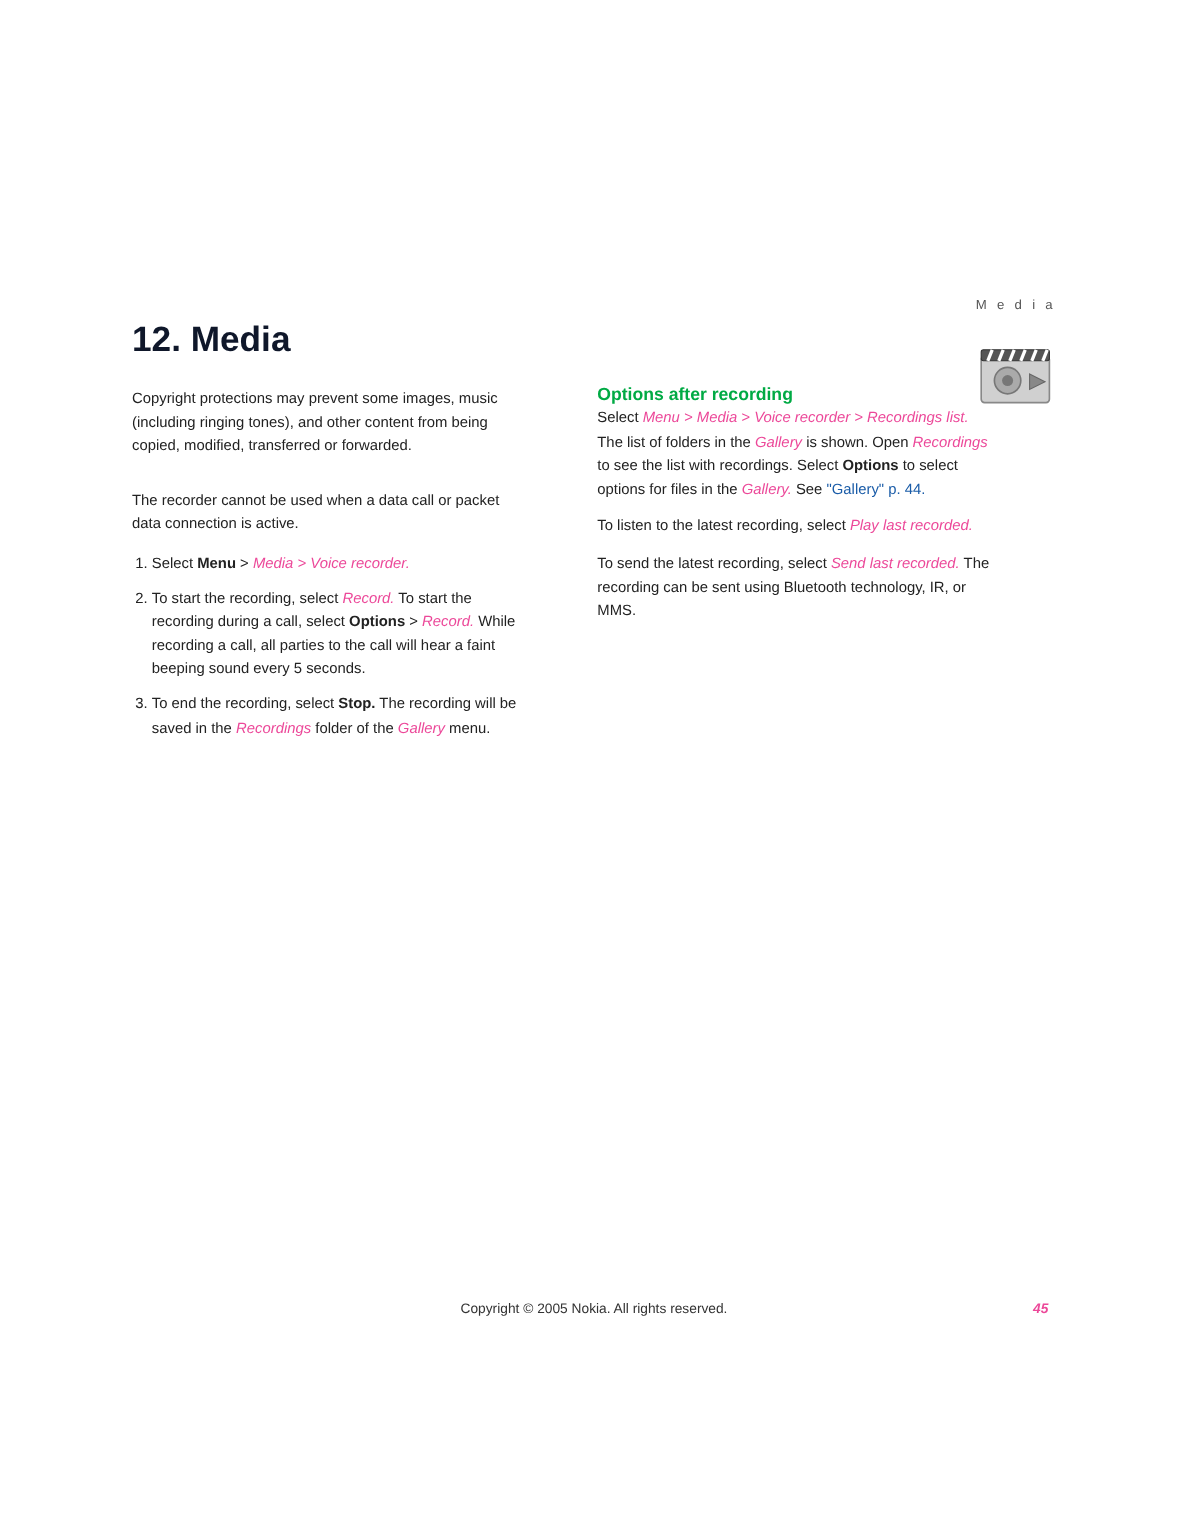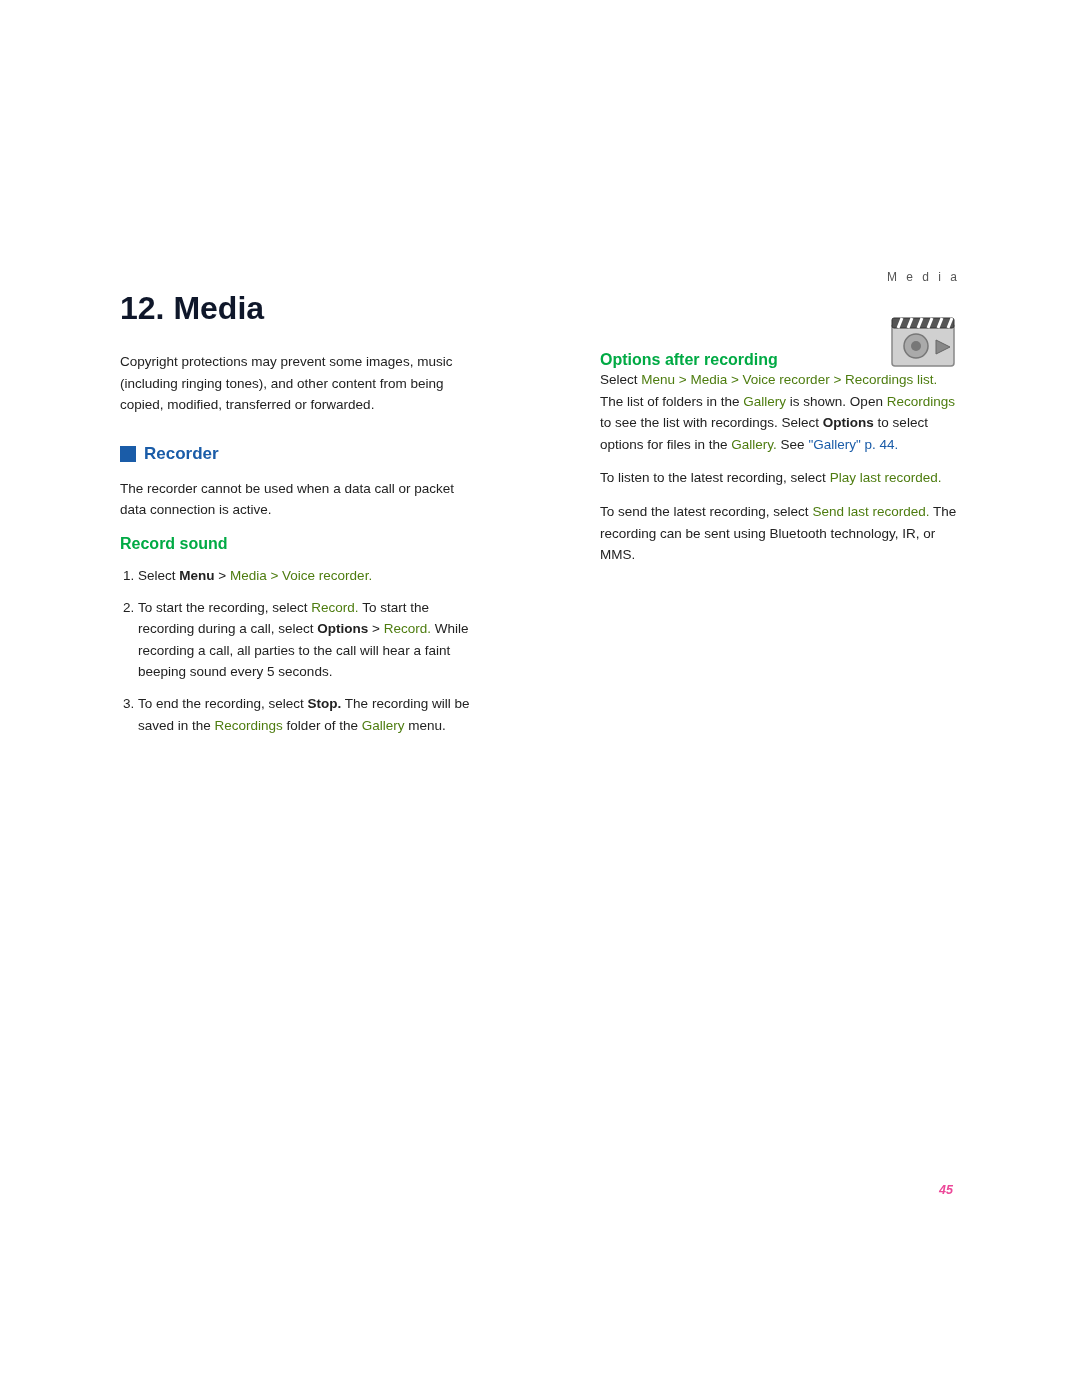--- a/index.html
+++ b/index.html
@@ -56,21 +56,20 @@
       position: absolute;
       top: 310px;
       right: 120px;
     }
 
     
     .two-col {
       display: flex;
       gap: 63px;
       margin-top: 10px;
-      justify-content: space-between;
     }
 
     .left-col {
       flex: 1;
       max-width: 360px;
     }
 
     .right-col {
       flex: 1;
       max-width: 360px;
@@ -149,21 +148,22 @@
       margin-bottom: 12px;
       color: #222;
     }
 
     
     .bold {
       font-weight: bold;
     }
 
     .italic-green {
-      color: #4d7c0f;
+      color: #ec4899;
+      font-style: italic;
     }
 
     .link-blue {
       color: #1a5ca8;
     }
 
     
     .page-footer {
       position: absolute;
       bottom: 200px;
@@ -231,28 +231,23 @@
       <span>12.</span>
       <span>Media</span>
     </div>
 
     <div class="two-col">
 
       <div class="left-col">
 
         <p class="copyright-notice">Copyright protections may prevent some images, music (including ringing tones), and other content from being copied, modified, transferred or forwarded.</p>
 
-        <div class="section-heading-box">
-          <div class="blue-square"></div>
-          <span class="section-heading-text">Recorder</span>
-        </div>
 
         <p class="recorder-para">The recorder cannot be used when a data call or packet data connection is active.</p>
 
-        <div class="subsection-heading">Record sound</div>
 
         <ol class="numbered-list">
           <li>
             <span>Select </span><span class="bold">Menu</span><span> &gt; </span><span class="italic-green">Media &gt; Voice recorder.</span>
           </li>
           <li>
             <span>To start the recording, select </span><span class="italic-green">Record.</span><span> To start the recording during a call, select </span><span class="bold">Options</span><span> &gt; </span><span class="italic-green">Record.</span><span> While recording a call, all parties to the call will hear a faint beeping sound every 5 seconds.</span>
           </li>
           <li>
             <span>To end the recording, select </span><span class="bold">Stop.</span><span> The recording will be saved in the </span><span class="italic-green">Recordings</span><span> folder of the </span><span class="italic-green">Gallery</span><span> menu.</span>
@@ -276,15 +271,18 @@
         <p class="right-para">
           <span>To send the latest recording, select </span><span class="italic-green">Send last recorded.</span><span> The recording can be sent using Bluetooth technology, IR, or MMS.</span>
         </p>
 
       </div>
 
     </div>
 
   </div>
 
+  <div class="page-footer">
+    <span class="footer-center">Copyright © 2005 Nokia. All rights reserved.</span>
+  </div>
   <div class="page-number">45</div>
 
 </div>
 
 </body></html>

